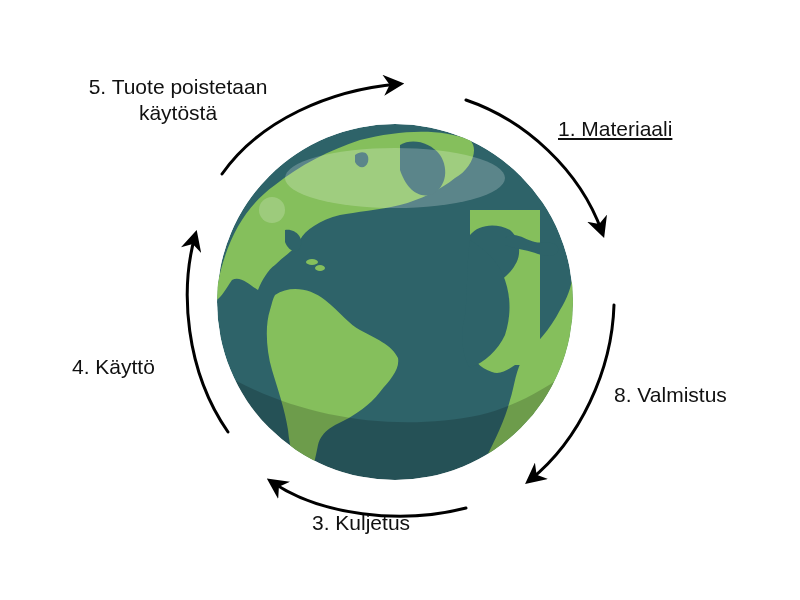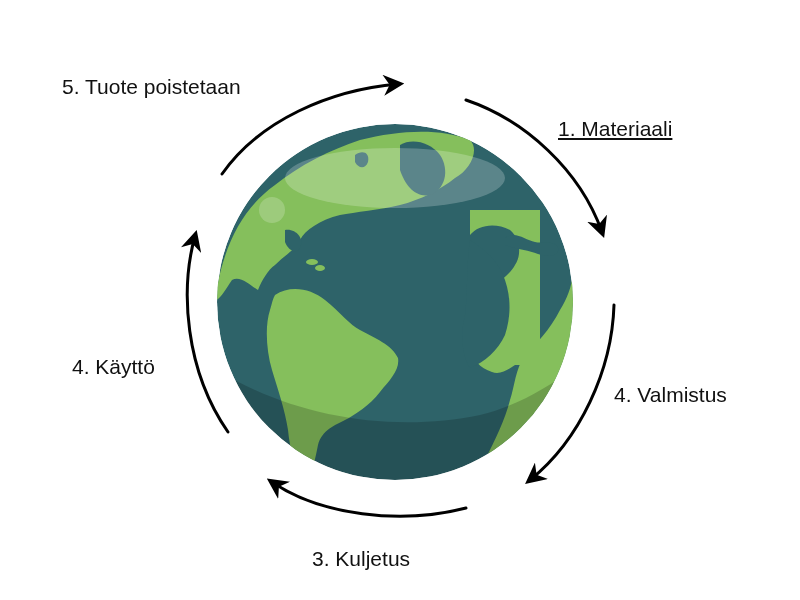--- a/index.html
+++ b/index.html
@@ -1,19 +1,19 @@
 <!DOCTYPE html>
 <html><head>
 <meta charset="utf-8">
 <style>
   html, body { margin:0; padding:0; background:#ffffff; }
   body { width:800px; height:600px; position:relative; overflow:hidden; font-family:"Liberation Sans", sans-serif; }
   svg.diagram { position:absolute; left:0; top:0; }
   .label { position:absolute; color:#111111; font-size:21px; line-height:26px; white-space:nowrap; }
-  .center { }
+  .center { text-align:center; }
 </style>
 </head>
 <body>
 
 <svg class="diagram" width="800" height="600" viewBox="0 0 800 600">
   <defs>
     <clipPath id="globeClip">
         <circle cx="395" cy="302" r="178"></circle>
       </clipPath>
     <marker id="ah" viewBox="0 0 10 10" refX="7" refY="5" markerWidth="7" markerHeight="7" orient="auto-start-reverse">
@@ -51,17 +51,18 @@
     <path d="M466,100 C525,120 580,170 602,232" marker-end="url(#ah)"></path>
     <path d="M614,305 C612,370 580,440 530,480" marker-end="url(#ah)"></path>
     <path d="M466,508 C400,525 320,515 272,482" marker-end="url(#ah)"></path>
     <path d="M228,432 C185,370 180,290 195,236" marker-end="url(#ah)"></path>
     <path d="M222,174 C260,120 330,90 398,84" marker-end="url(#ah)"></path>
   </g>
 </svg>
 
 <div class="label center" style="left:62px; top:74px; width:232px;">
   <div>5. Tuote poistetaan</div>
+  <div>käytöstä</div>
 </div>
 <div class="label" style="left:558px; top:116px;text-decoration:underline;">1. Materiaali</div>
-<div class="label" style="left:614px; top:382px;">4. Valmistus</div>
-<div class="label" style="left:312px; top:510px;margin-top:36px;">3. Kuljetus</div>
+<div class="label" style="left:614px; top:382px;">8. Valmistus</div>
+<div class="label" style="left:312px; top:510px;">3. Kuljetus</div>
 <div class="label" style="left:72px; top:354px;">4. Käyttö</div>
 
 </body></html>

